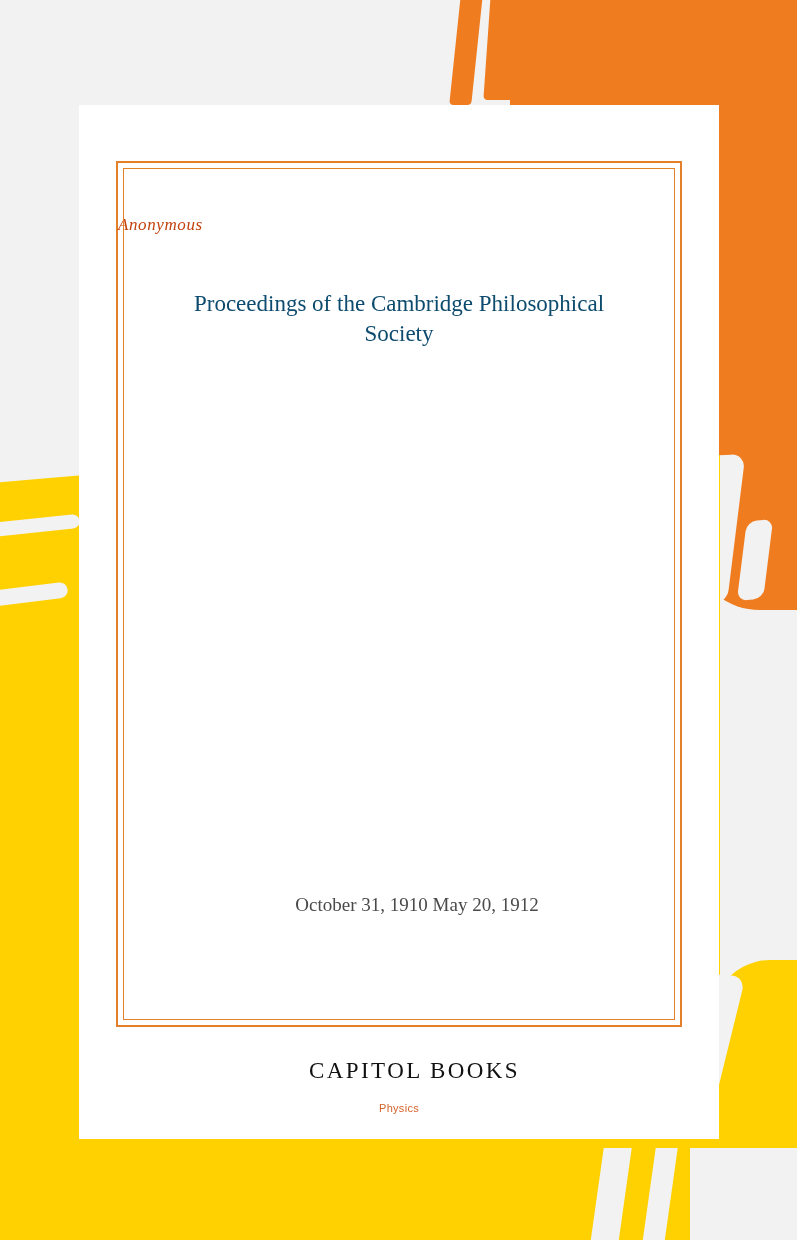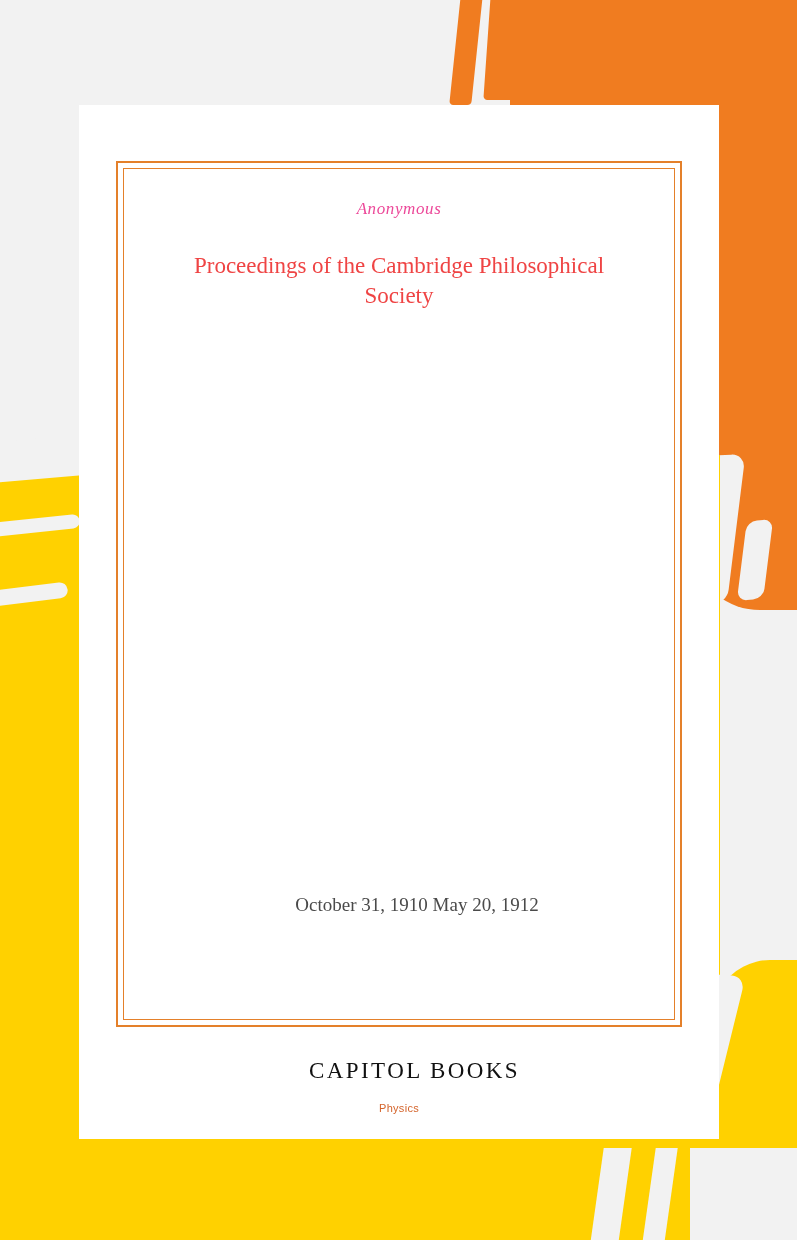--- a/index.html
+++ b/index.html
@@ -209,37 +209,36 @@
     line-height: 0.98;
     letter-spacing: -1px;
     color: #0a0a0a;
     margin: 0;
   }
   .title-line.second {
     margin-top: 14px;
   }
 
   .author {
-    margin-top: 36px;
-    text-align: center;
+    margin-top: 52px;
     font-family: "Liberation Serif", serif;
     font-style: italic;
     font-size: 17px;
-    color: #ec4899;
+    color: #c2410c;
     letter-spacing: 0.6px;
   }
 
   .subtitle {
-    margin: 32px auto 0 auto;
+    margin: 54px auto 0 auto;
     width: 470px;
     text-align: center;
     font-family: "Liberation Serif", serif;
     font-size: 23px;
     line-height: 1.3;
-    color: #ef4444;
+    color: #0c4a6e;
   }
 
   .dates {
     position: absolute;
     left: 0;
     right: 0;
     top: 731px;
     text-align: center;
     font-family: "Liberation Serif", serif;
     font-size: 19px;

